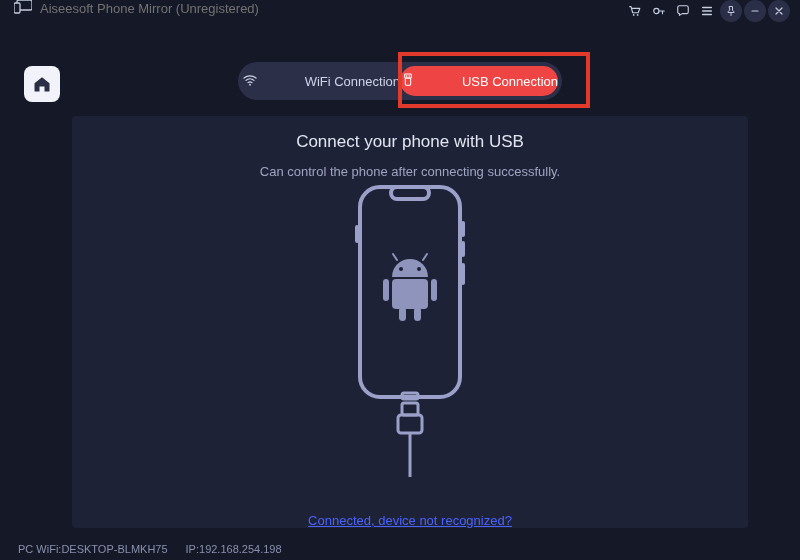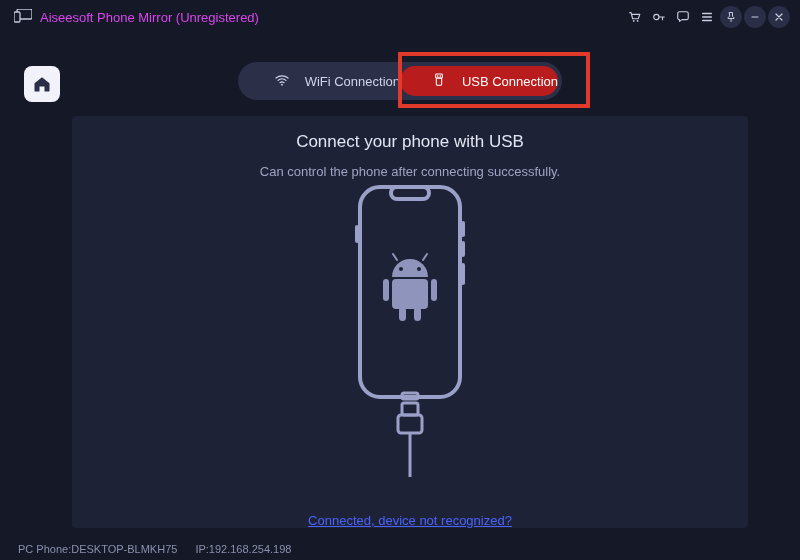--- a/index.html
+++ b/index.html
@@ -6,24 +6,24 @@
   body {
     width: 800px; height: 560px;
     background: #151826;
     font-family: "Segoe UI", Arial, sans-serif;
     color: #b8bdd6;
     overflow: hidden;
     position: relative;
   }
   .titlebar {
     height: 34px;
-    display: flex; align-items: center;
+    display: flex; align-items: flex-start;
     padding: 0 10px 0 14px;
     font-size: 13px;
-    color: #d946ef;
+    color: #737373;
   }
   .title-left { display: flex; align-items: center; gap: 8px; }
   .title-right { margin-left: auto; display: flex; gap: 2px; }
   .win-btn {
     width: 22px; height: 22px; border-radius: 11px;
     display: flex; align-items: center; justify-content: center;
     color: #c8cde2; font-size: 12px;
     cursor: pointer;
   }
   .win-btn.circle { background: #2a2f47; }
@@ -41,28 +41,28 @@
     background: #2b2f47;
     border-radius: 19px;
     display: flex; align-items: center;
     padding: 4px;
     position: relative;
   }
   .tab {
     flex: 1;
     height: 30px;
     border-radius: 15px;
-    display: flex; align-items: center; justify-content: flex-end;
+    display: flex; align-items: center; justify-content: space-between;
     gap: 15px;
     font-size: 13px;
     color: #d0d4e8;
     cursor: pointer;
   }
   .tab.active {
-    background: #b91c1c;
+    background: #ef4444;
     color: #fff;
   }
   .highlight-box {
     position: absolute;
     left: 398px; top: 52px;
     width: 192px; height: 56px;
     border: 4px solid #e13a2a;
     pointer-events: none;
   }
   .panel {
@@ -217,18 +217,18 @@
       <rect x="67" y="222" width="16" height="12" rx="2" fill="none" stroke="#9aa0c8" stroke-width="3"></rect>
       <rect x="63" y="234" width="24" height="18" rx="3" fill="none" stroke="#9aa0c8" stroke-width="3"></rect>
       <line x1="75" y1="252" x2="75" y2="296" stroke="#9aa0c8" stroke-width="3"></line>
     </svg>
   </div>
   <a class="help-link">Connected, device not recognized?</a>
 </div>
 
 <div class="statusbar">
   <span>
-    <span>PC Phone:</span><span>DESKTOP-BLMKH75</span>
+    <span>PC WiFi:</span><span>DESKTOP-BLMKH75</span>
   </span>
   <span>
     <span>IP:</span><span>192.168.254.198</span>
   </span>
 </div>
 
 </body></html>

